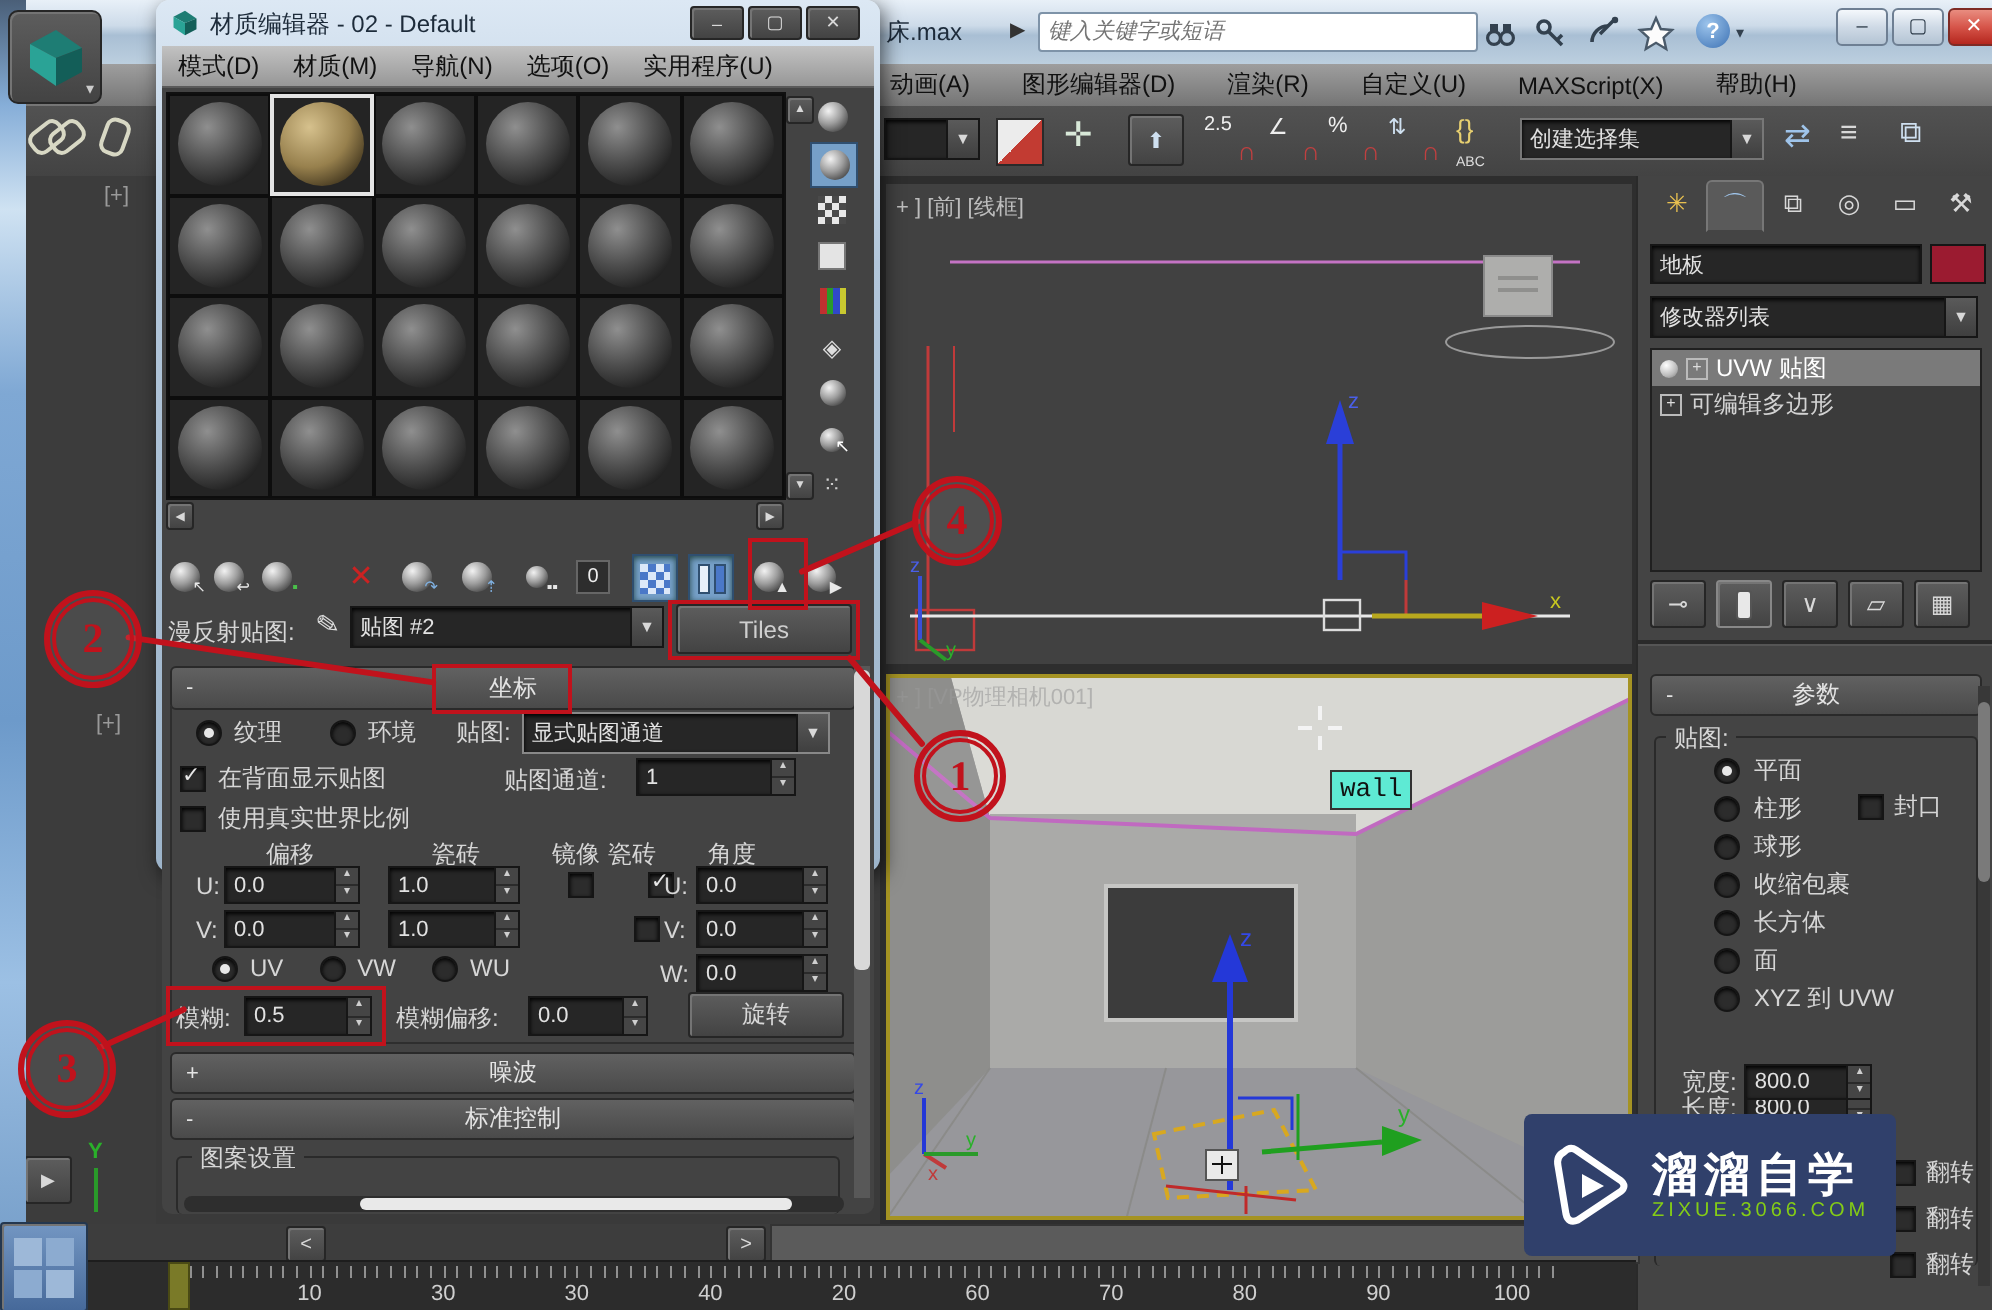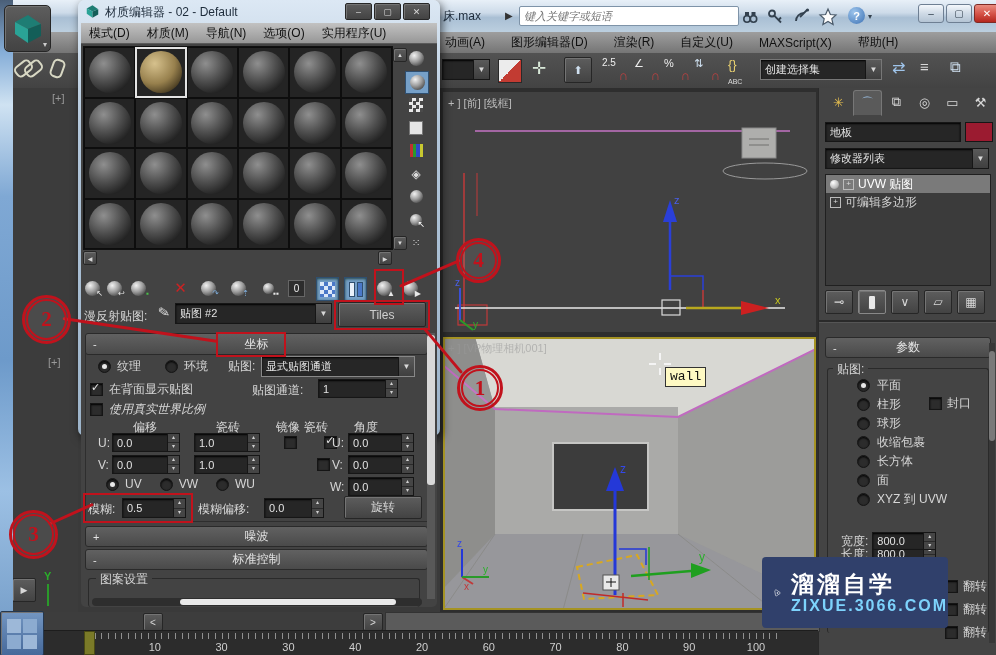--- a/index.html
+++ b/index.html
@@ -247,21 +247,21 @@
         <line x1="19" y1="240" x2="46" y2="240" stroke="#2a9a2a" stroke-width="2"></line>
         <text x="40" y="236" fill="#2ab02a" font-size="10">y</text>
         <g stroke="#f4f4f4" stroke-width="2">
           <line x1="217" y1="16" x2="217" y2="23"></line>
             <line x1="217" y1="31" x2="217" y2="38"></line>
           <line x1="206" y1="27" x2="213" y2="27"></line>
             <line x1="221" y1="27" x2="228" y2="27"></line>
         </g>
       </svg>
       <span class="abs" style="left:5px;top:4px;color:#9a9a9a;font-size:11px;opacity:.6;">+ ] [VP物理相机001]</span>
-      <span class="abs" style="left:222px;top:30px;background:#fef9c3;border:1px solid #333;color:#111;
+      <span class="abs" style="left:222px;top:48px;background:#5eead4;border:1px solid #333;color:#111;
             font-family:'Liberation Mono','DejaVu Sans Mono',monospace;font-size:13px;padding:0 4px;line-height:18px;">wall</span>
     </div>
   </div>
 
   <div class="abs" style="left:818px;top:88px;width:178px;height:567px;background:#444;border-left:1px solid #2a2a2a;">
     <div class="abs" style="left:6px;top:2px;display:flex;gap:1px;">
       <span class="tab" style="color:#e8c050;">✳</span>
       <span class="tab active" style="color:#9fc4ea;">⌒</span>
       <span class="tab">⧉</span>
       <span class="tab">◎</span>
@@ -727,21 +727,21 @@
       </div>
     <span class="abs lbl" style="left:174px;top:382px;">贴图通道:</span>
     <div class="field abs" style="left:240px;top:379px;width:78px;height:17px;">
       <span class="val">1</span>
         <span class="spin">
           <i>▴</i>
           <i>▾</i>
         </span>
       </div>
 
-    <div class="abs" style="left:12px;top:401px;display:flex;align-items:center;gap:6px;font-style:italic;">
+    <div class="abs" style="left:12px;top:401px;display:flex;align-items:center;gap:6px;">
       <span class="cb"></span>
       <span class="lbl">使用真实世界比例</span>
       </div>
 
     <span class="abs lbl" style="left:55px;top:419px;">偏移</span>
     <span class="abs lbl" style="left:138px;top:419px;">瓷砖</span>
     <span class="abs lbl" style="left:198px;top:419px;">镜像</span>
     <span class="abs lbl" style="left:226px;top:419px;">瓷砖</span>
     <span class="abs lbl" style="left:276px;top:419px;">角度</span>
 
@@ -857,21 +857,21 @@
       </div>
   </div>
 
   <div class="abs" style="left:762px;top:557px;width:186px;height:71px;background:#30406b;border-radius:4px;z-index:50;display:flex;align-items:center;padding:0 0 0 12px;box-sizing:border-box;">
     <svg width="42" height="46" viewBox="0 0 42 46">
       <path d="M8,6 Q4,8 5,13 L9,37 Q10,42 15,40 L36,26 Q40,23 36,20 L14,5 Q11,3 8,6 Z" fill="none" stroke="#fff" stroke-width="3.5"></path>
       <polygon points="17,17 28,23 17,29" fill="#fff"></polygon>
     </svg>
     <div style="margin-left:10px;">
       <div style="font-size:23px;font-weight:bold;color:#fff;letter-spacing:3px;line-height:26px;">溜溜自学</div>
-      <div style="font-size:16px;color:#7dd3fc;letter-spacing:2px;text-transform:uppercase;font-weight:bold;">zixue.3066.com</div>
+      <div style="font-size:10px;color:#84cc16;letter-spacing:2px;text-transform:uppercase;">zixue.3066.com</div>
     </div>
   </div>
 
   <div class="ann-rect" style="left:374px;top:269px;width:26px;height:32px;"></div>
   <div class="ann-rect" style="left:334px;top:300px;width:92px;height:26px;"></div>
   <div class="ann-rect" style="left:216px;top:332px;width:66px;height:21px;"></div>
   <div class="ann-rect" style="left:83px;top:493px;width:106px;height:26px;"></div>
 
   <div class="ann-line" style="left:63px;top:317px;width:157px;transform:rotate(8.4deg);"></div>
   <div class="ann-line" style="left:48px;top:523px;width:49px;transform:rotate(-24.4deg);"></div>

